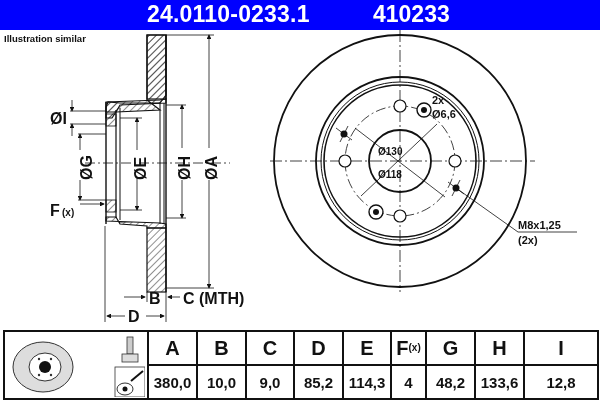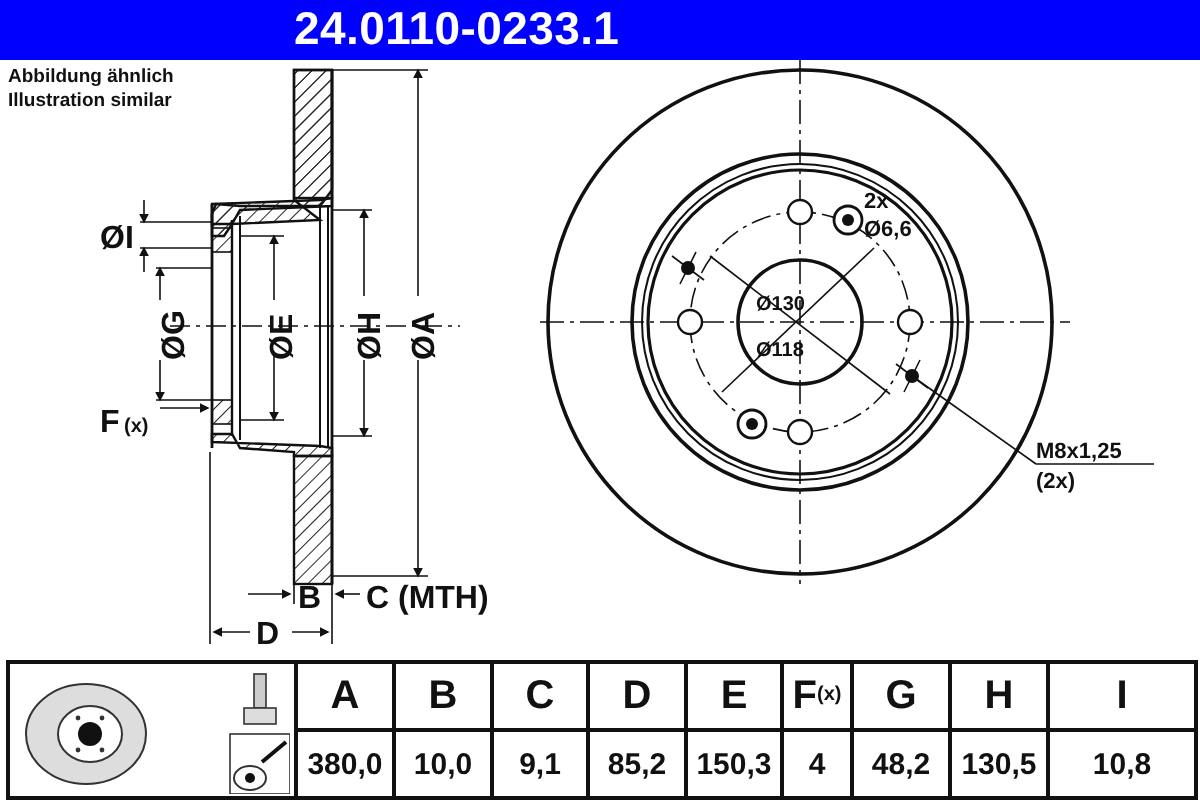--- a/index.html
+++ b/index.html
@@ -14,24 +14,24 @@
   .spec-table tr.hdr td { height: 32px; font-size: 20px; }
   .spec-table tr.val td { height: 32px; font-size: 15px; }
   .spec-table td.thumb { border-right: 2px solid #111; position: relative; }
   .fx small { font-size: 10px; vertical-align: 4px; }
 </style>
 </head>
 <body>
 
 <div class="header">
   <span class="pn">24.0110-0233.1</span>
+  <span class="code">410233</span>
 </div>
 
 <div class="note">
-  <div>Abbildung ähnlich</div>
   <div>Illustration similar</div>
 </div>
 
 <svg class="drawing" width="600" height="300" viewBox="0 30 600 300" xmlns="http://www.w3.org/2000/svg">
   <defs>
     <pattern id="hatch" patternUnits="userSpaceOnUse" width="5" height="5" patternTransform="rotate(45)">
       <line x1="0" y1="0" x2="0" y2="5" stroke="#222" stroke-width="1"></line>
     </pattern>
     <marker id="arr" markerWidth="6" markerHeight="6" refX="5" refY="3" orient="auto">
       <path d="M0,0 L6,3 L0,6 z" fill="#111"></path>
@@ -188,22 +188,22 @@
     <td>D</td>
     <td>E</td>
     <td class="fx"><span>F</span><small>(x)</small></td>
     <td>G</td>
     <td>H</td>
     <td>I</td>
   </tr>
   <tr class="val">
     <td>380,0</td>
     <td>10,0</td>
-    <td>9,1</td>
+    <td>9,0</td>
     <td>85,2</td>
-    <td>150,3</td>
+    <td>114,3</td>
     <td>4</td>
     <td>48,2</td>
-    <td>130,5</td>
-    <td>10,8</td>
+    <td>133,6</td>
+    <td>12,8</td>
   </tr>
 </tbody>
   </table>
 
 </body></html>

